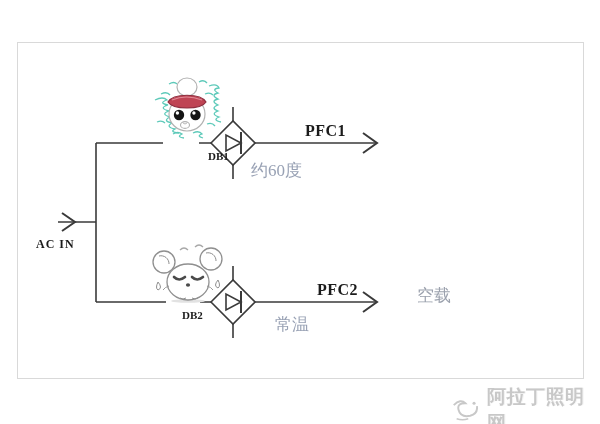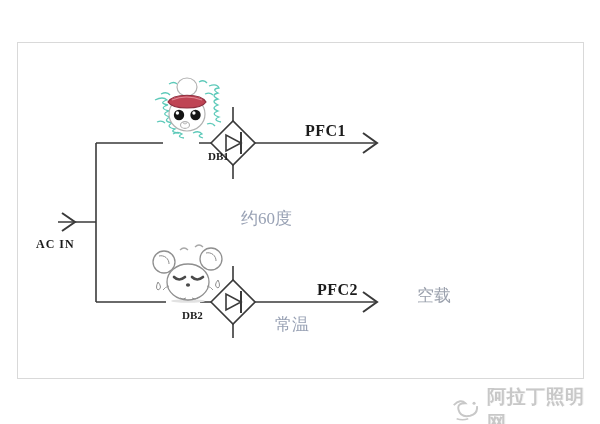--- a/index.html
+++ b/index.html
@@ -99,21 +99,21 @@
     </g>
     <path d="M24,33 q5,5 11,0" stroke="#4a4a4a" stroke-width="2.6" fill="none" stroke-linecap="round"></path>
     <path d="M42,33 q5,5 11,0" stroke="#4a4a4a" stroke-width="2.6" fill="none" stroke-linecap="round"></path>
     <ellipse cx="38" cy="41" rx="2.1" ry="1.7" fill="#4a4a4a"></ellipse>
     <path d="M19,42 q-4,1 -6,4 M57,42 q4,1 6,4" stroke="#9a9a9a" stroke-width="1" fill="none"></path>
   </svg>
 
   <div class="lbl dark acin" style="left:36px;top:238px;">AC IN</div>
 
   <div class="lbl dark small-ref" style="left:208px;top:150px;">DB1</div>
-  <div class="lbl cond" style="left:241px;top:162px;margin-top:48px;">约60度</div>
+  <div class="lbl cond" style="left:251px;top:162px;">约60度</div>
   <div class="lbl dark stage-lbl" style="left:305px;top:122px;">PFC1</div>
 
   <div class="lbl dark small-ref" style="left:182px;top:309px;">DB2</div>
   <div class="lbl cond" style="left:243px;top:316px;margin-left:32px;">常温</div>
   <div class="lbl dark stage-lbl" style="left:317px;top:281px;">PFC2</div>
   <div class="lbl out2" style="left:393px;top:287px;">空载</div>
 
   <div class="watermark">
     <svg width="32" height="26" viewBox="0 0 32 26">
       <path d="M7,8 q7,-7 12,-2 q-9,0 -7,7 q2,8 12,6 q8,-2 7,-10" stroke="var(--watermark-grey)" stroke-width="2" fill="none"></path>

